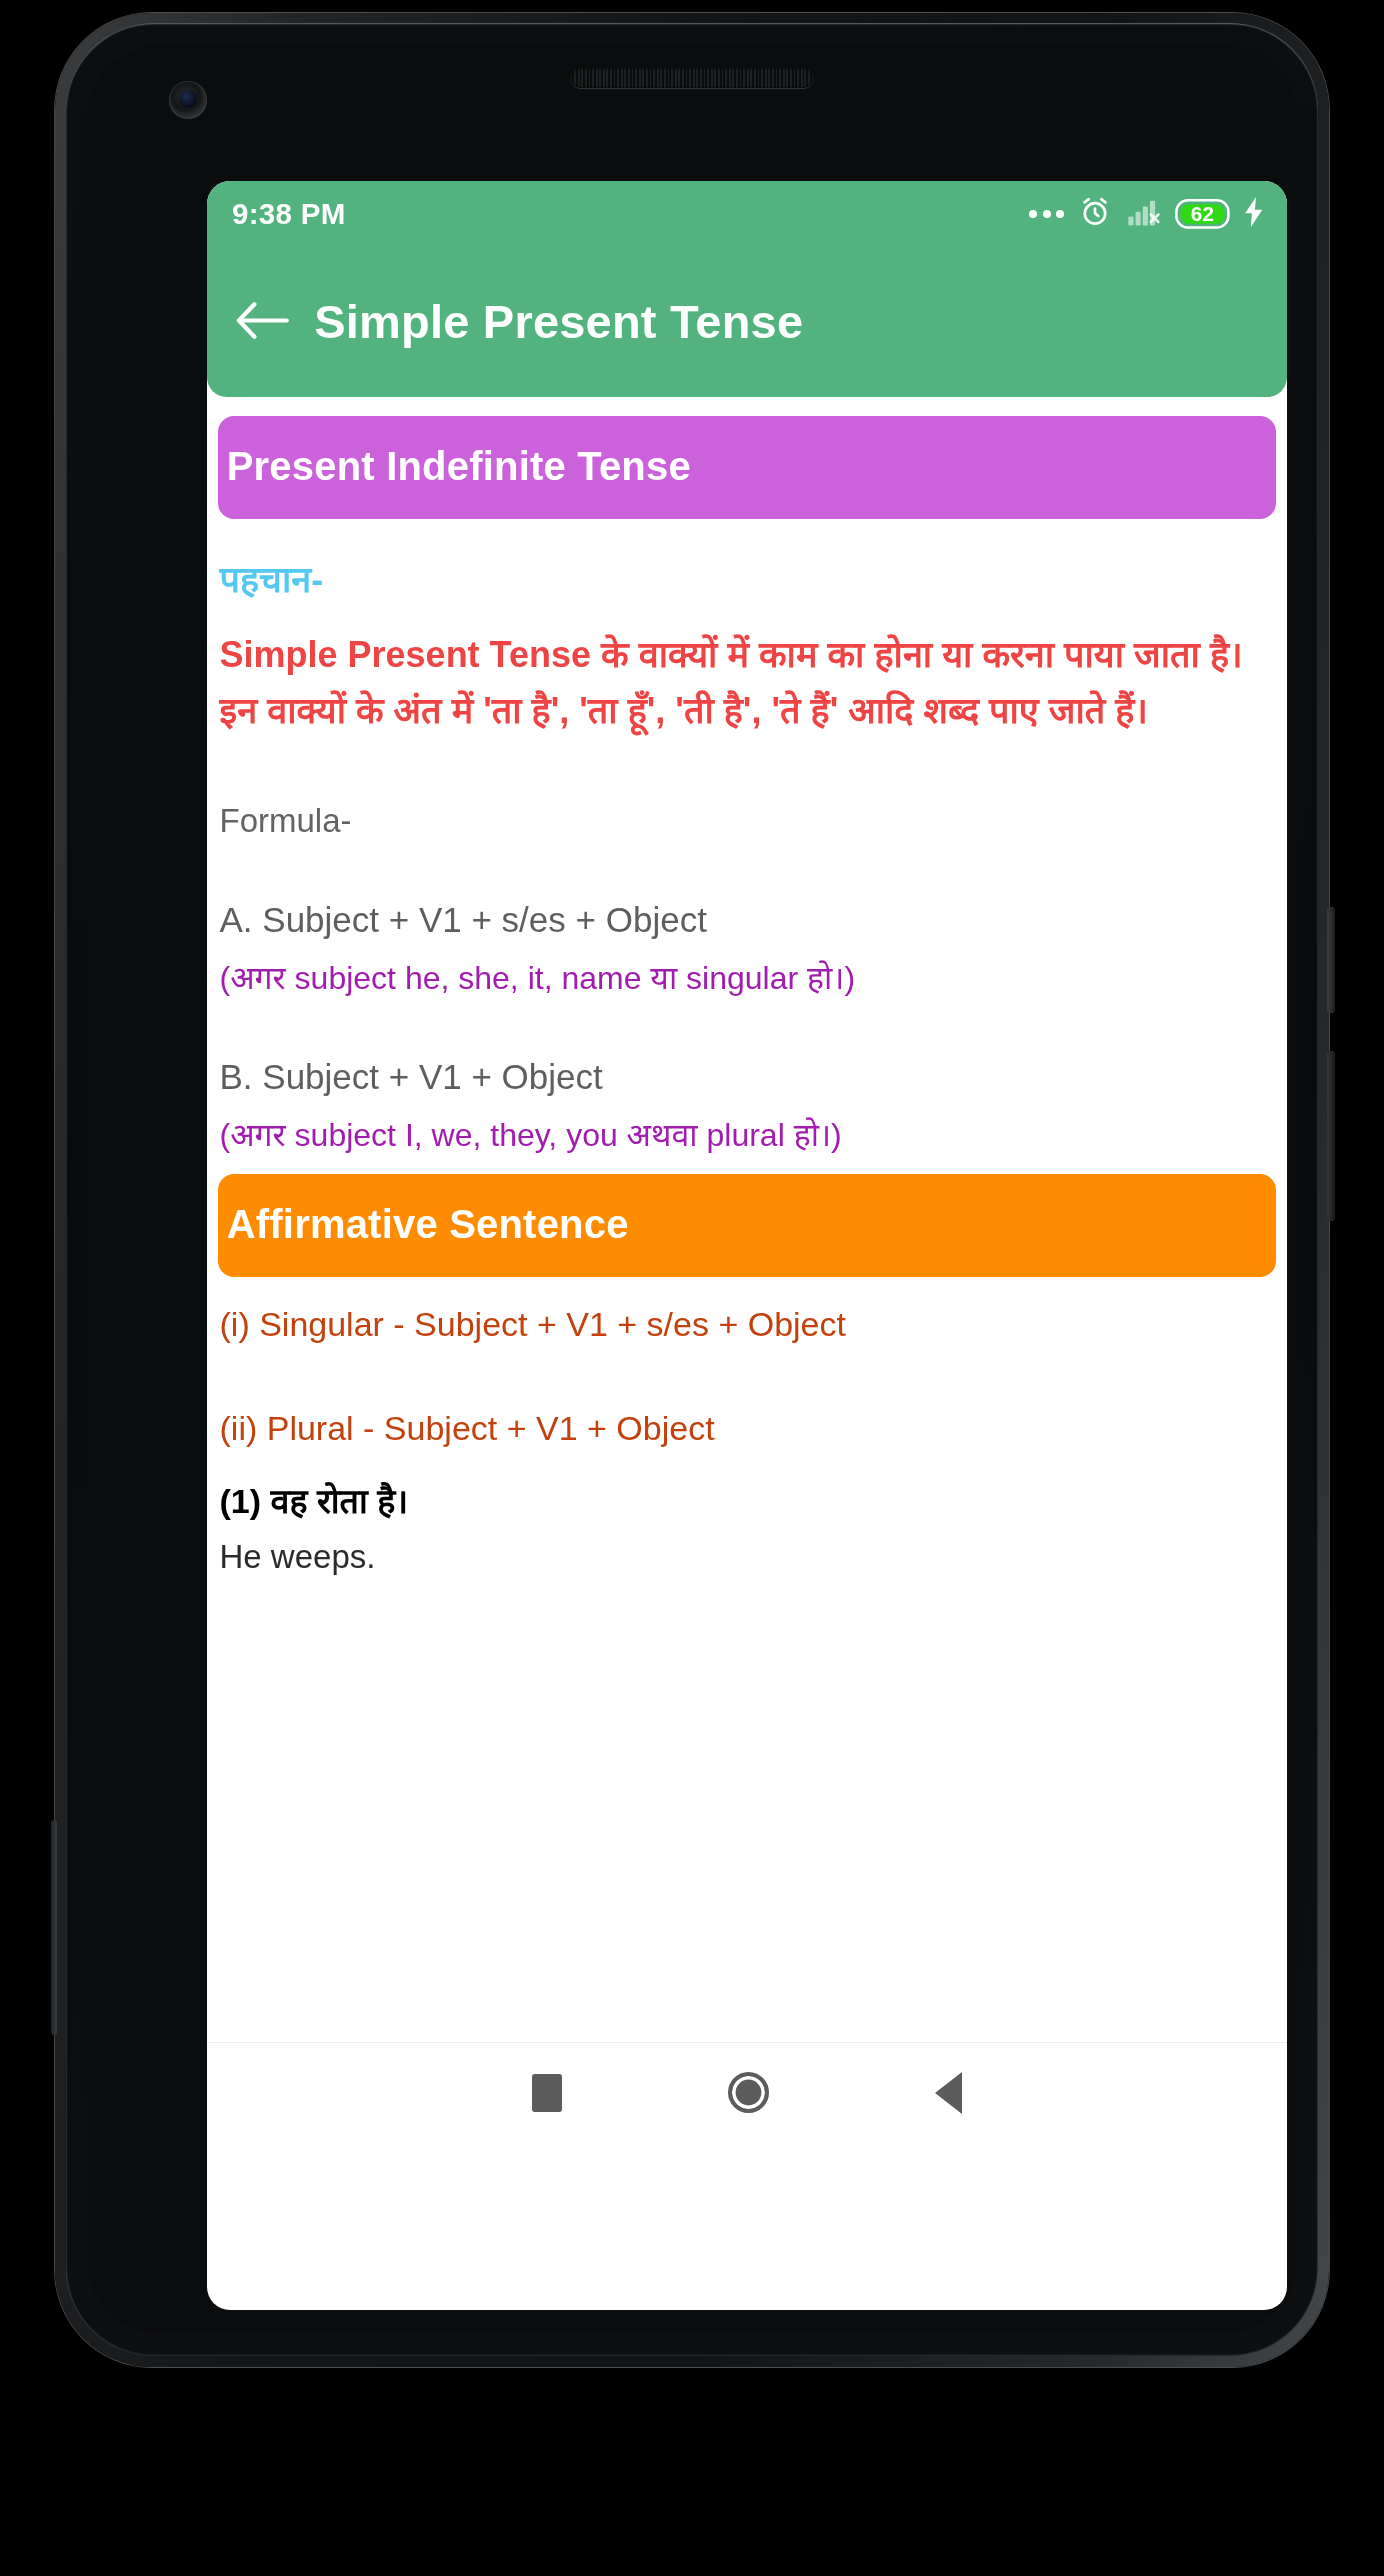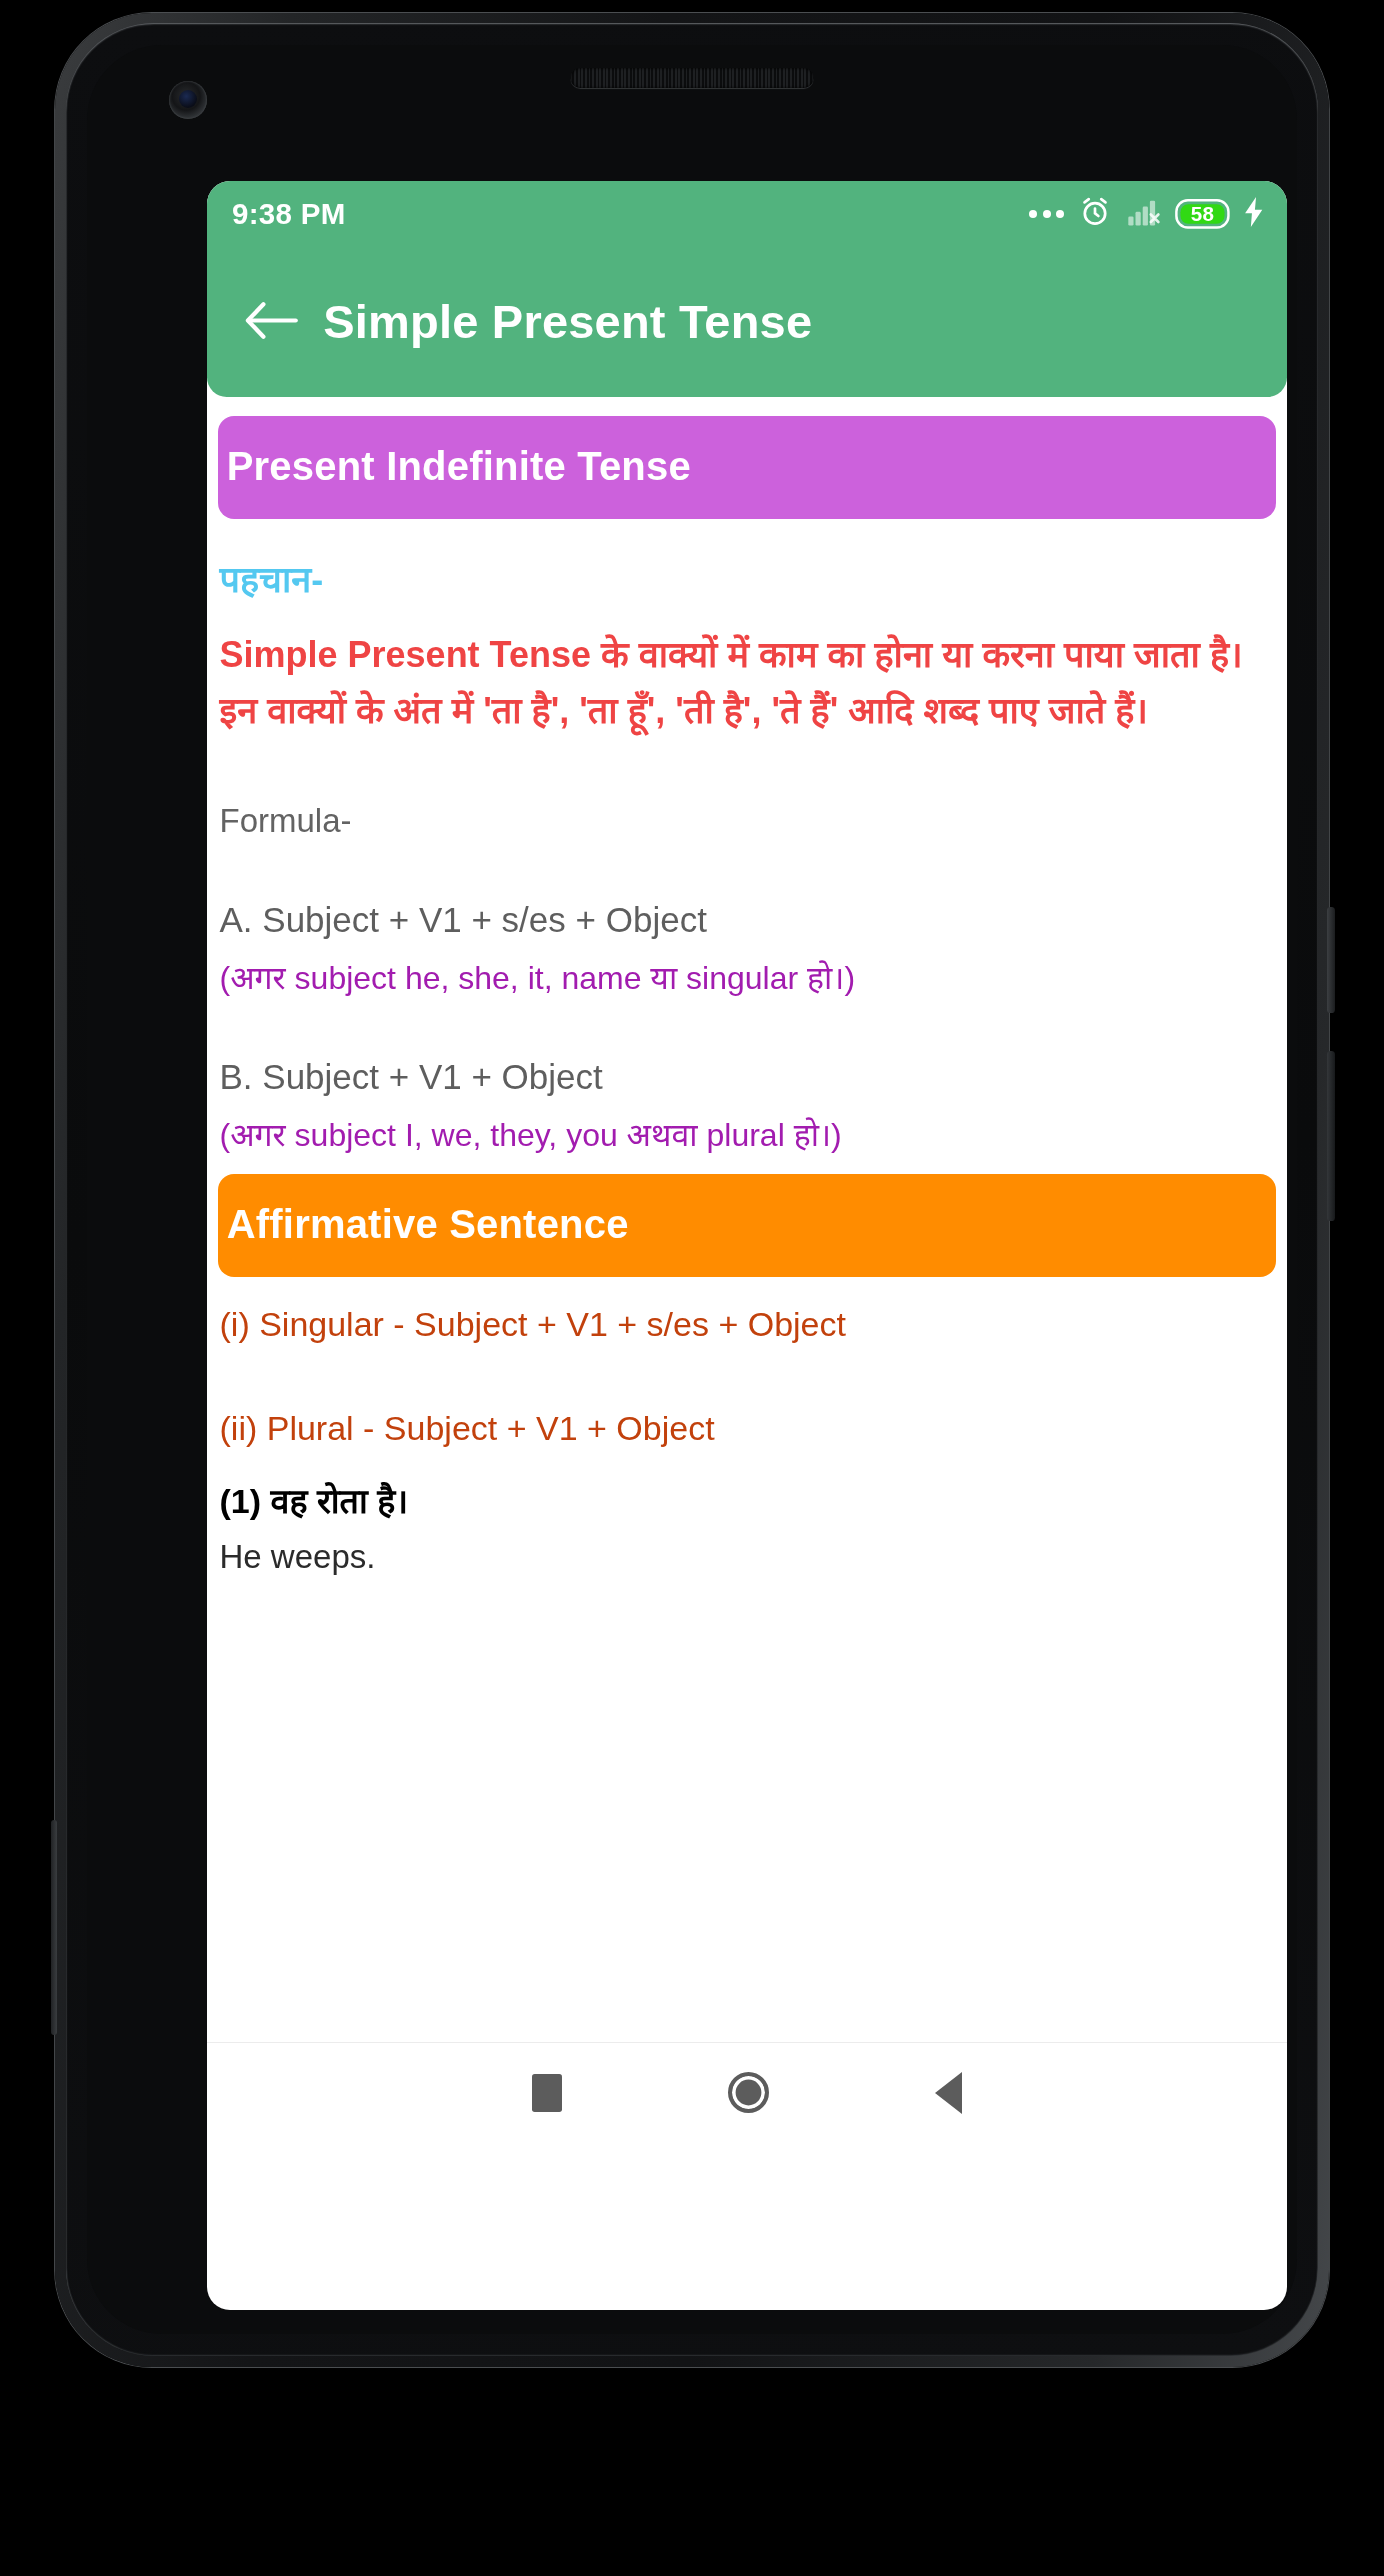--- a/index.html
+++ b/index.html
@@ -152,21 +152,21 @@
   }
   .dots-icon { display:flex; gap:5.4px; align-items:center; }
   .dots-icon i { width:8px;height:8px;border-radius:50%;background:#fff;display:block; }
 
   
   #app-bar {
     background: var(--green);
     height: 150px;
     display: flex;
     align-items: center;
-    padding: 0 27px;
+    padding: 0 18px;
     box-sizing: border-box;
     border-bottom-left-radius: 19.7px;
     border-bottom-right-radius: 19.7px;
   }
   #back-arrow-button {
     width: 75px; height: 75px;
     display:flex; align-items:center; justify-content:center;
     flex: 0 0 auto;
   }
   #app-bar-title {
@@ -340,21 +340,21 @@
             <rect x="17.5" y="2" width="4" height="19" rx="1" fill="#ffffff" opacity=".55"></rect>
             <path d="M18.2 12.5 L24 18.3 M24 12.5 L18.2 18.3" stroke="#ffffff" stroke-width="2" stroke-linecap="round" opacity=".85"></path>
           </svg>
         </span>
 
         <span style="position:relative;display:inline-flex;align-items:center;">
           <svg width="55" height="30" viewBox="0 0 62 34">
             <rect x="1.4" y="1.4" width="59" height="31" rx="13" fill="none" stroke="#ffffff" stroke-width="2.8"></rect>
             <rect x="6" y="6" width="50" height="22" rx="9" fill="#31d914"></rect>
           </svg>
-          <span style="position:absolute;left:0;right:0;text-align:center;font-size:20.6px;font-weight:700;color:#ffffff;letter-spacing:0.2px;">58</span>
+          <span style="position:absolute;left:0;right:0;text-align:center;font-size:20.6px;font-weight:700;color:#ffffff;letter-spacing:0.2px;">62</span>
         </span>
 
         <span>
           <svg width="19.7" height="30" viewBox="0 0 14 22">
             <path d="M8.6 0 L0.6 12 H5.6 L4.8 22 L13.2 9.4 H7.8 Z" fill="#ffffff"></path>
           </svg>
         </span>
 
       </div>
     </div>

